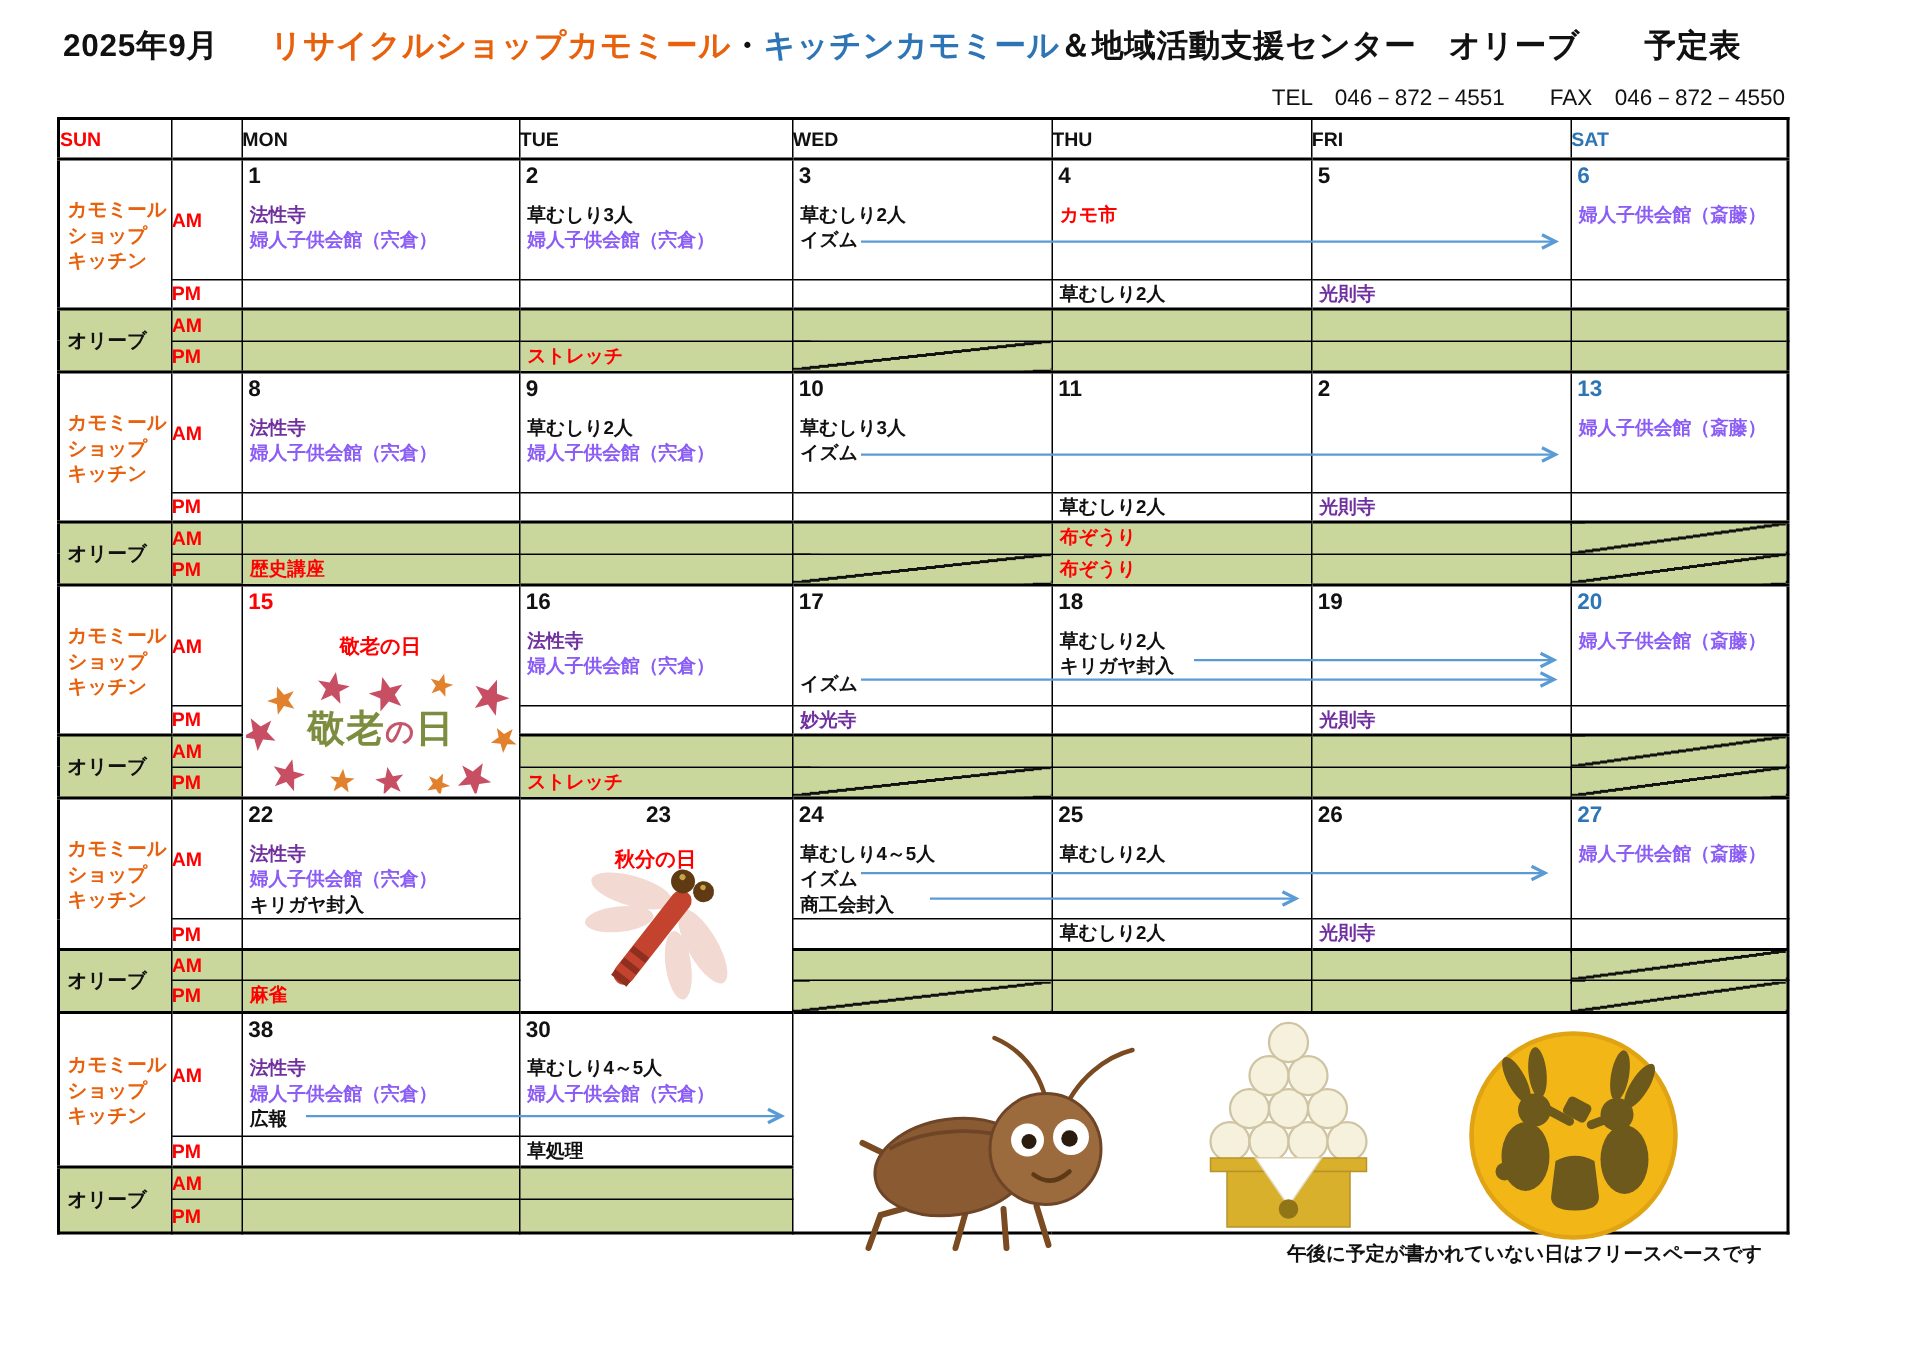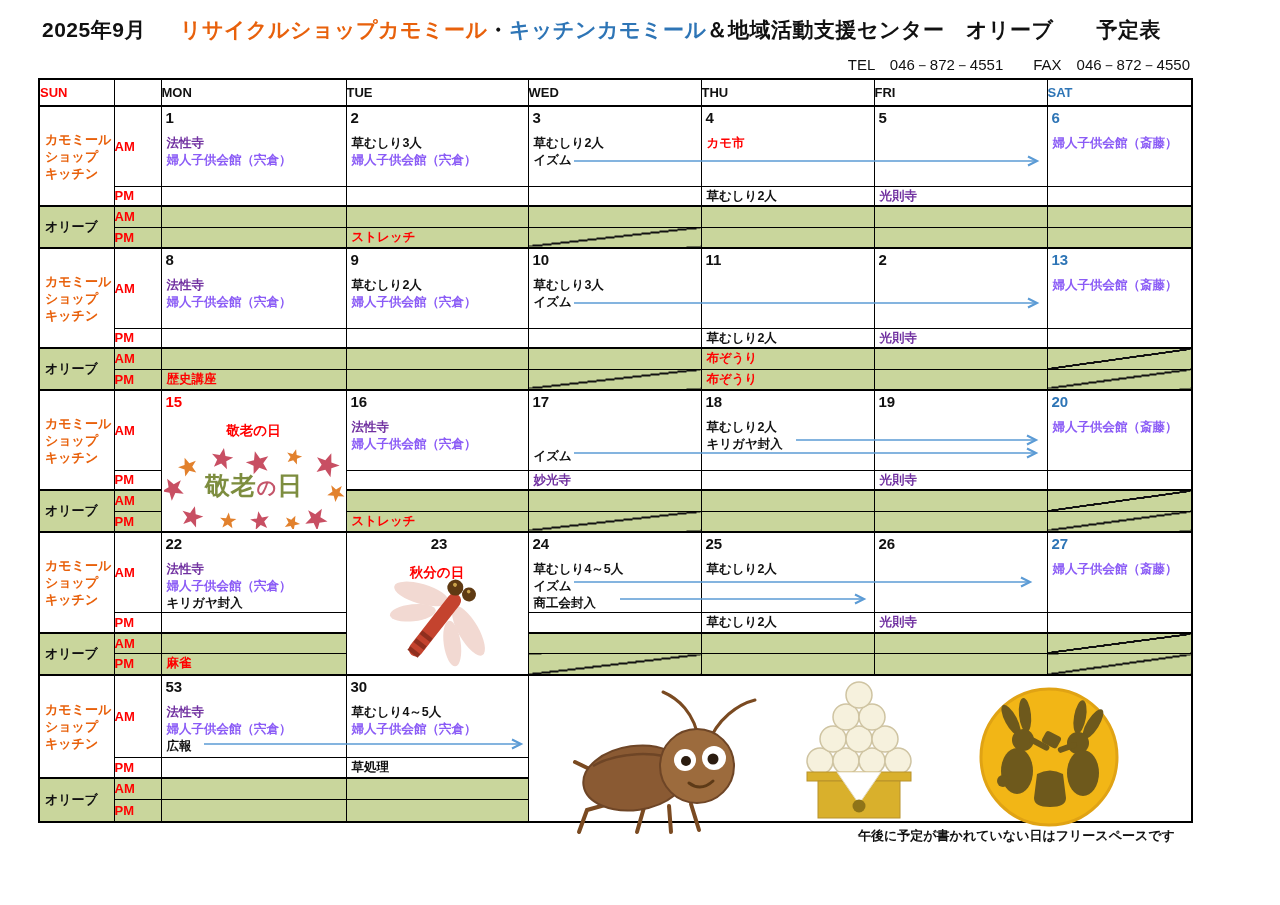--- a/index.html
+++ b/index.html
@@ -445,21 +445,21 @@
   <tr class="wk" style="height:83px">
     <td rowspan="2" class="sunlab">
       <div class="cham">
             <div>カモミール</div>
             <div>ショップ</div>
             <div>キッチン</div>
           </div>
     </td>
     <td class="ampm">AM</td>
     <td class="day">
-      <div class="date">53</div>
+      <div class="date">38</div>
       <div class="ev">
             <div class="purple">法性寺</div>
             <div class="blue">婦人子供会館（宍倉）</div>
             <div class="blk">広報</div>
           </div>
     </td>
     <td class="day">
       <div class="date">30</div>
       <div class="ev">
             <div class="blk">草むしり4～5人</div>

